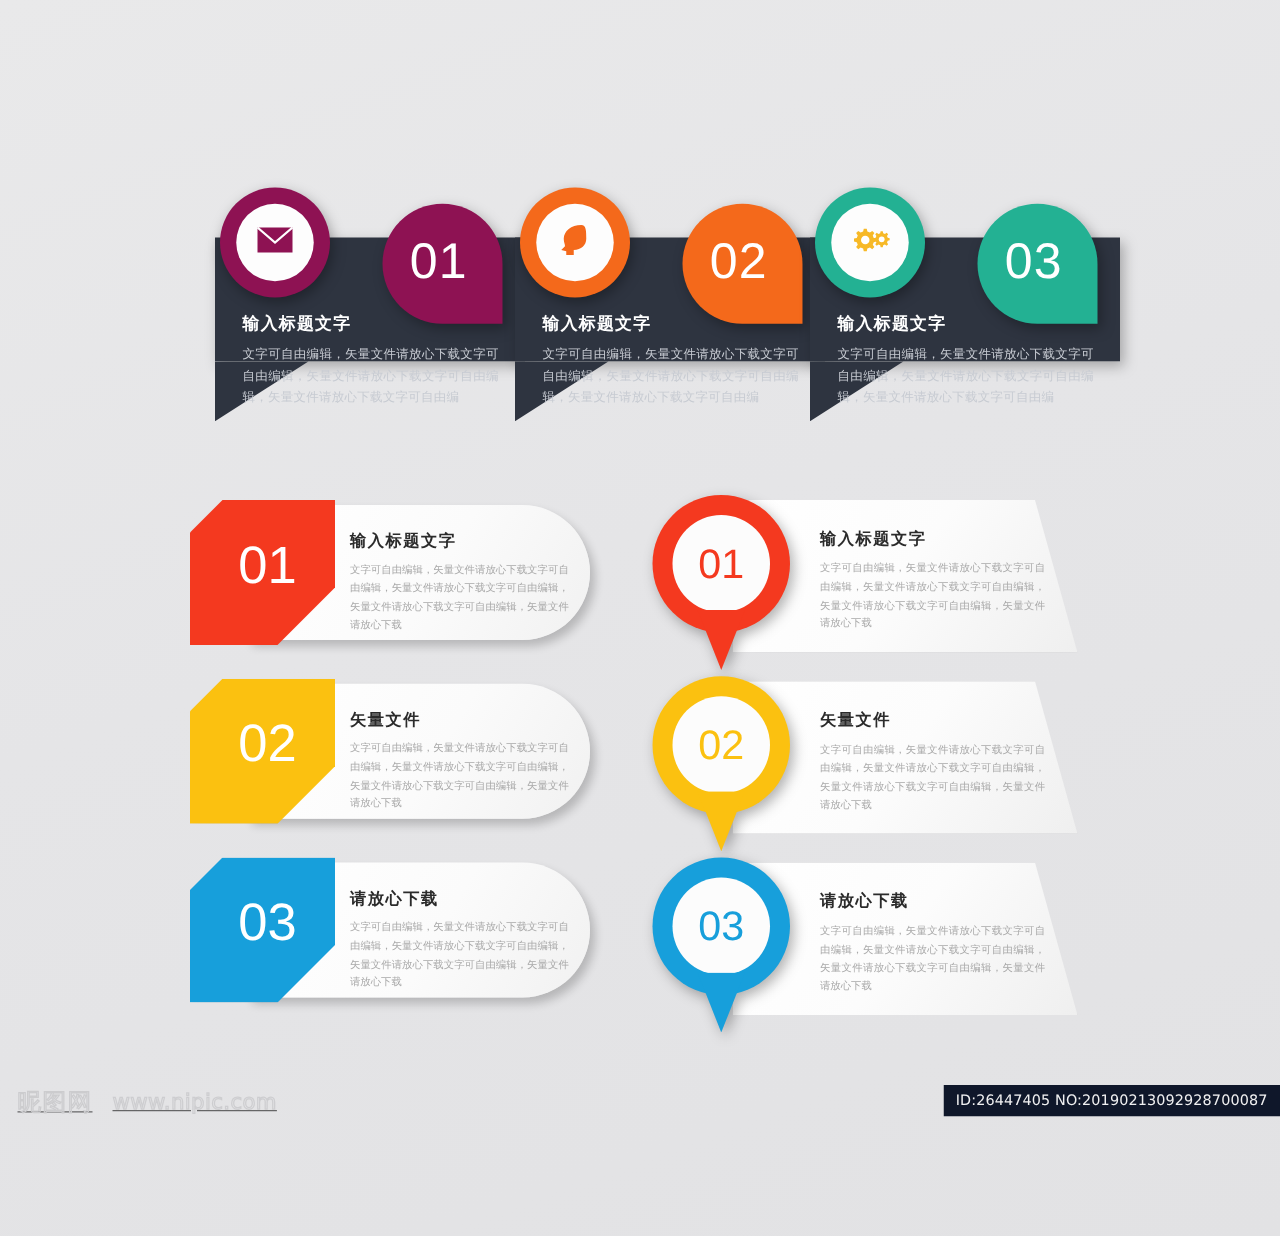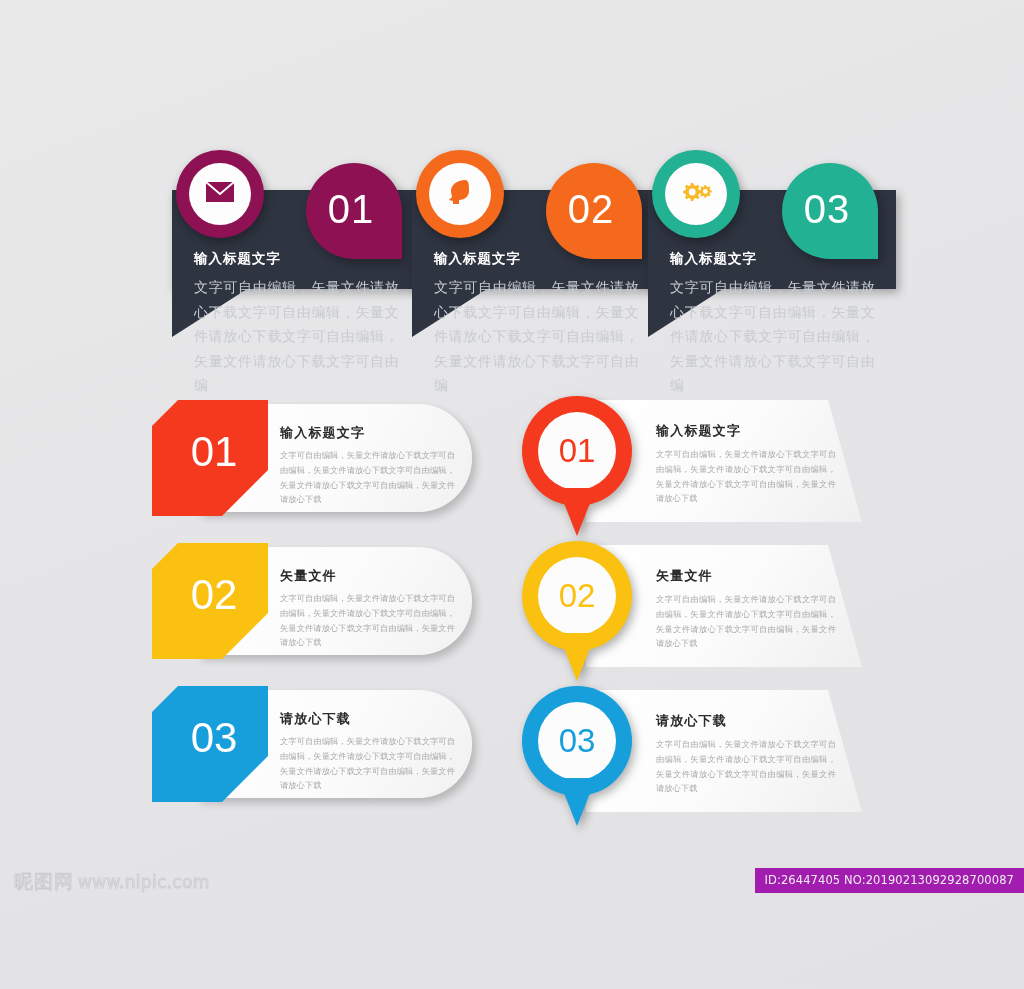--- a/index.html
+++ b/index.html
@@ -102,21 +102,21 @@
   }
   .top-card .t-title {
     color: #ffffff;
     font-size: 13.5px;
     font-weight: bold;
     letter-spacing: 1px;
     margin-bottom: 7px;
   }
   .top-card .t-body {
     color: #c7cbd2;
-    font-size: 14px;
+    font-size: 10px;
     line-height: 1.75;
     letter-spacing: 0.2px;
     text-align: justify;
   }
 
   
   .pill-card {
     position: absolute;
     width: 320px;
     height: 118px;
@@ -259,42 +259,43 @@
     bottom: 0;
     width: 1024px;
     height: 49px;
   }
   #watermark {
     position: absolute;
     left: 14px;
     top: 12px;
     display: flex;
     align-items: center;
-    gap: 4px;
+    gap: 16px;
     opacity: 0.55;
+    text-decoration: underline;
   }
   #watermark .wm-cn {
     font-size: 19px;
     letter-spacing: 1px;
     color: transparent;
     -webkit-text-stroke: 1px #b9b9bc;
     font-family: "DejaVu Sans", sans-serif;
   }
   #watermark .wm-url {
     font-size: 17px;
     color: transparent;
     -webkit-text-stroke: 1px #bcbcbf;
     letter-spacing: 0.3px;
     font-family: "DejaVu Sans", sans-serif;
   }
   #idbadge {
     position: absolute;
     right: 0px;
     top: 11px;
-    background: #a21caf;
+    background: #0f172a;
     color: #f0f0f1;
     font-size: 11.5px;
     padding: 5px 10px 6px 10px;
     letter-spacing: 0.1px;
     font-family: "DejaVu Sans", sans-serif;
     white-space: nowrap;
   }
 </style>
 </head>
 <body>

